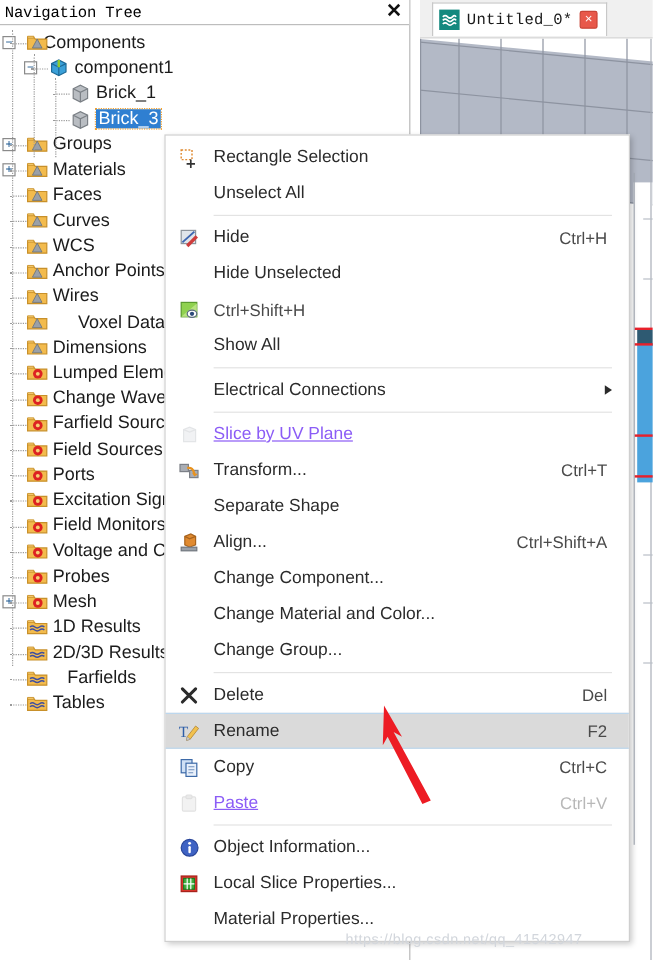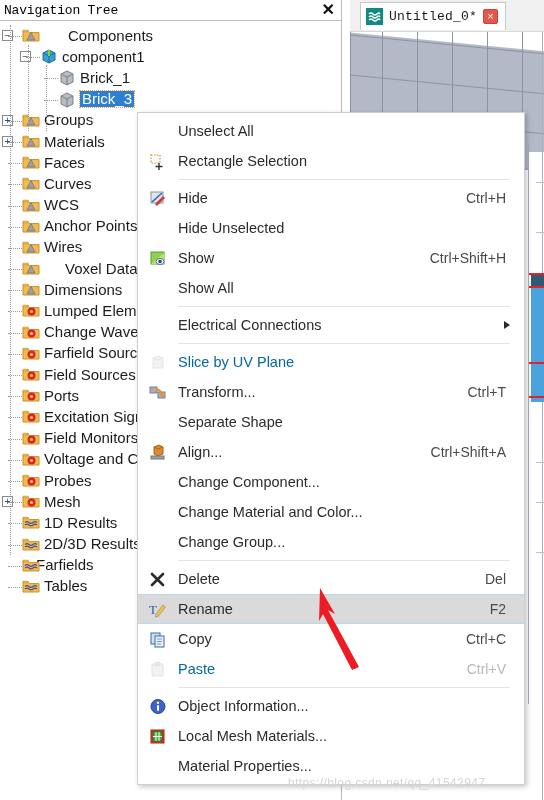--- a/index.html
+++ b/index.html
@@ -184,21 +184,21 @@
   }
   .micon {
     width: 40px; height: 30px; flex: none;
     display: flex; align-items: center; justify-content: center;
   }
   .mlabel {
     font-family: "Liberation Sans", sans-serif;
     font-size: 14.5px; color: #2b2b2b;
     flex: 1;
   }
-  .mlabel.dis { color: #0369a1; }
+  .mlabel.dis { color: #8b5cf6; text-decoration: underline; }
   .maccel {
     font-family: "Liberation Sans", sans-serif;
     font-size: 14px; color: #4a4a4a;
     padding-right: 18px;
   }
   .maccel.dis { color: #b8b8b8; }
   .marrow {
     position: absolute; right: 14px; top: 11px;
     width: 0; height: 0;
     border-left: 6px solid #2b2b2b;
@@ -277,21 +277,21 @@
     </div>
     <div class="tree" id="tree-container">
         <div class="trow">
           <span class="expander" style="left: 2px; top: 5px;">−</span>
           <span class="dots" style="left: 8px; top: 11px;"></span>
           <span class="ico" style="left: 22px; top: 2px;"><svg width="18" height="17" viewBox="0 0 18 17">
               <path d="M1 4h5l1.4 1.6H17V14H1z" fill="#f3bb4d" stroke="#c8902a"></path>
               <path d="M1 3.2h5.2v1.6H1z" fill="#f7cd72" stroke="#c8902a" stroke-width=".7"></path>
               <path d="M9 5.5 L13 13 H5 Z" fill="#9aa0a8" stroke="#6d737b" stroke-width=".7"></path>
             </svg></span>
-          <span class="tlabel" style="margin-left: 68px; text-align: right;">Components</span>
+          <span class="tlabel" style="margin-left: 36px; text-align: right;">Components</span>
         </div>
         <div class="trow">
           <span class="expander" style="left: 20px; top: 5px;">−</span>
           <span class="dots" style="left: 26px; top: 11px;"></span>
           <span class="ico" style="left: 40px; top: 2px;"><svg width="18" height="17" viewBox="0 0 18 17">
               <path d="M3 5 L9 2 L15 5 L15 12 L9 15 L3 12 Z" fill="#3aa0d8" stroke="#1f6a96"></path>
               <path d="M3 5 L9 8 L15 5" stroke="#1f6a96" fill="none"></path>
               <path d="M9 8 L9 15" stroke="#1f6a96" fill="none"></path>
               <path d="M9 2 L9 8" fill="none" stroke="#8ecb2f" stroke-width="2"></path>
             </svg></span>
@@ -520,51 +520,51 @@
           <span class="tlabel" style="margin-left: 44px;">2D/3D Results</span>
         </div>
         <div class="trow">
           <span class="dots" style="left: 8px; top: 11px;"></span>
           <span class="ico" style="left: 22px; top: 2px;"><svg width="18" height="17" viewBox="0 0 18 17">
               <path d="M1 4h5l1.4 1.6H17V14H1z" fill="#f3bb4d" stroke="#c8902a"></path>
               <path d="M1 3.2h5.2v1.6H1z" fill="#f7cd72" stroke="#c8902a" stroke-width=".7"></path>
               <path d="M3 8.5 q2 -1.6 4 0 t4 0 t4 0" stroke="#3f4fa0" stroke-width="1.2" fill="none"></path>
               <path d="M3 11 q2 -1.6 4 0 t4 0 t4 0" stroke="#3f4fa0" stroke-width="1.2" fill="none"></path>
             </svg></span>
-          <span class="tlabel" style="margin-left: 36px; text-align: right;">Farfields</span>
+          <span class="tlabel" style="margin-left: 56px; text-align: right;">Farfields</span>
         </div>
         <div class="trow">
           <span class="dots" style="left: 8px; top: 11px;"></span>
           <span class="ico" style="left: 22px; top: 2px;"><svg width="18" height="17" viewBox="0 0 18 17">
               <path d="M1 4h5l1.4 1.6H17V14H1z" fill="#f3bb4d" stroke="#c8902a"></path>
               <path d="M1 3.2h5.2v1.6H1z" fill="#f7cd72" stroke="#c8902a" stroke-width=".7"></path>
               <path d="M3 8.5 q2 -1.6 4 0 t4 0 t4 0" stroke="#3f4fa0" stroke-width="1.2" fill="none"></path>
               <path d="M3 11 q2 -1.6 4 0 t4 0 t4 0" stroke="#3f4fa0" stroke-width="1.2" fill="none"></path>
             </svg></span>
           <span class="tlabel" style="margin-left: 44px;">Tables</span>
         </div>
         <span class="vdots" style="left: 10px; top: 4px; height: 530px;"></span>
         <span class="vdots" style="left: 28px; top: 24px; height: 86px;"></span>
         <span class="vdots" style="left: 46px; top: 44px; height: 66px;"></span>
       </div>
   </div>
 
   <div class="ctxmenu" id="ctx-container">
       <div class="mrow">
-        <span class="micon"></span>
-        <span class="mlabel">Unselect All</span>
-      </div>
-      <div class="mrow">
         <span class="micon">
           <svg width="18" height="17" viewBox="0 0 18 17">
             <rect x="2" y="2" width="9" height="8" fill="none" stroke="#e08a30" stroke-width="1.2" stroke-dasharray="1.6 1.4"></rect>
             <path d="M10 10 v7 M6.5 13.5 h7" stroke="#333" stroke-width="1.4"></path>
           </svg>
         </span>
         <span class="mlabel">Rectangle Selection</span>
+      </div>
+      <div class="mrow">
+        <span class="micon"></span>
+        <span class="mlabel">Unselect All</span>
       </div>
       <div class="msep"></div>
       <div class="mrow">
         <span class="micon">
           <svg width="18" height="17" viewBox="0 0 18 17">
             <rect x="2" y="2" width="12" height="11" fill="#dfe4ea" stroke="#8d949c"></rect>
             <path d="M3 12 L13 3" stroke="#3b64b0" stroke-width="1.6"></path>
             <path d="M6 14 L14 6 L16 8 L8 16 Z" fill="#cf3c3c"></path>
           </svg>
         </span>
@@ -577,21 +577,20 @@
       </div>
       <div class="mrow">
         <span class="micon">
           <svg width="18" height="17" viewBox="0 0 18 17">
             <rect x="2" y="2" width="13" height="12" fill="#8fd14f" stroke="#5a9a2f"></rect>
             <path d="M2 14 L15 3 L15 14 Z" fill="#b7e37f"></path>
             <ellipse cx="11" cy="11.5" rx="4" ry="3" fill="#ffffff" stroke="#5a6a80"></ellipse>
             <circle cx="11" cy="11.5" r="1.8" fill="#2c4a7a"></circle>
           </svg>
         </span>
-        <span class="mlabel">Show</span>
         <span class="maccel">Ctrl+Shift+H</span>
       </div>
       <div class="mrow">
         <span class="micon"></span>
         <span class="mlabel">Show All</span>
       </div>
       <div class="msep"></div>
       <div class="mrow">
         <span class="micon"></span>
         <span class="mlabel">Electrical Connections</span>
@@ -700,21 +699,21 @@
         <span class="mlabel">Object Information...</span>
       </div>
       <div class="mrow">
         <span class="micon">
           <svg width="18" height="17" viewBox="0 0 18 17">
             <rect x="2" y="2" width="13" height="13" fill="#d9342b" stroke="#a8221b"></rect>
             <rect x="4" y="4" width="9" height="9" fill="#3fae3f" stroke="#1f7a1f"></rect>
             <path d="M7 4 v9 M10 4 v9 M4 8.5 h9" stroke="#ffffff" stroke-width="1"></path>
           </svg>
         </span>
-        <span class="mlabel">Local Mesh Materials...</span>
+        <span class="mlabel">Local Slice Properties...</span>
       </div>
       <div class="mrow">
         <span class="micon"></span>
         <span class="mlabel">Material Properties...</span>
       </div>
     </div>
 
   <div class="arrow">
     <svg width="110" height="110" viewBox="0 0 110 110">
       <path d="M30 8 L45 34 L38 30 L69 87 L62 90 L33 34 L29 41 Z" fill="#ed1c24"></path>

